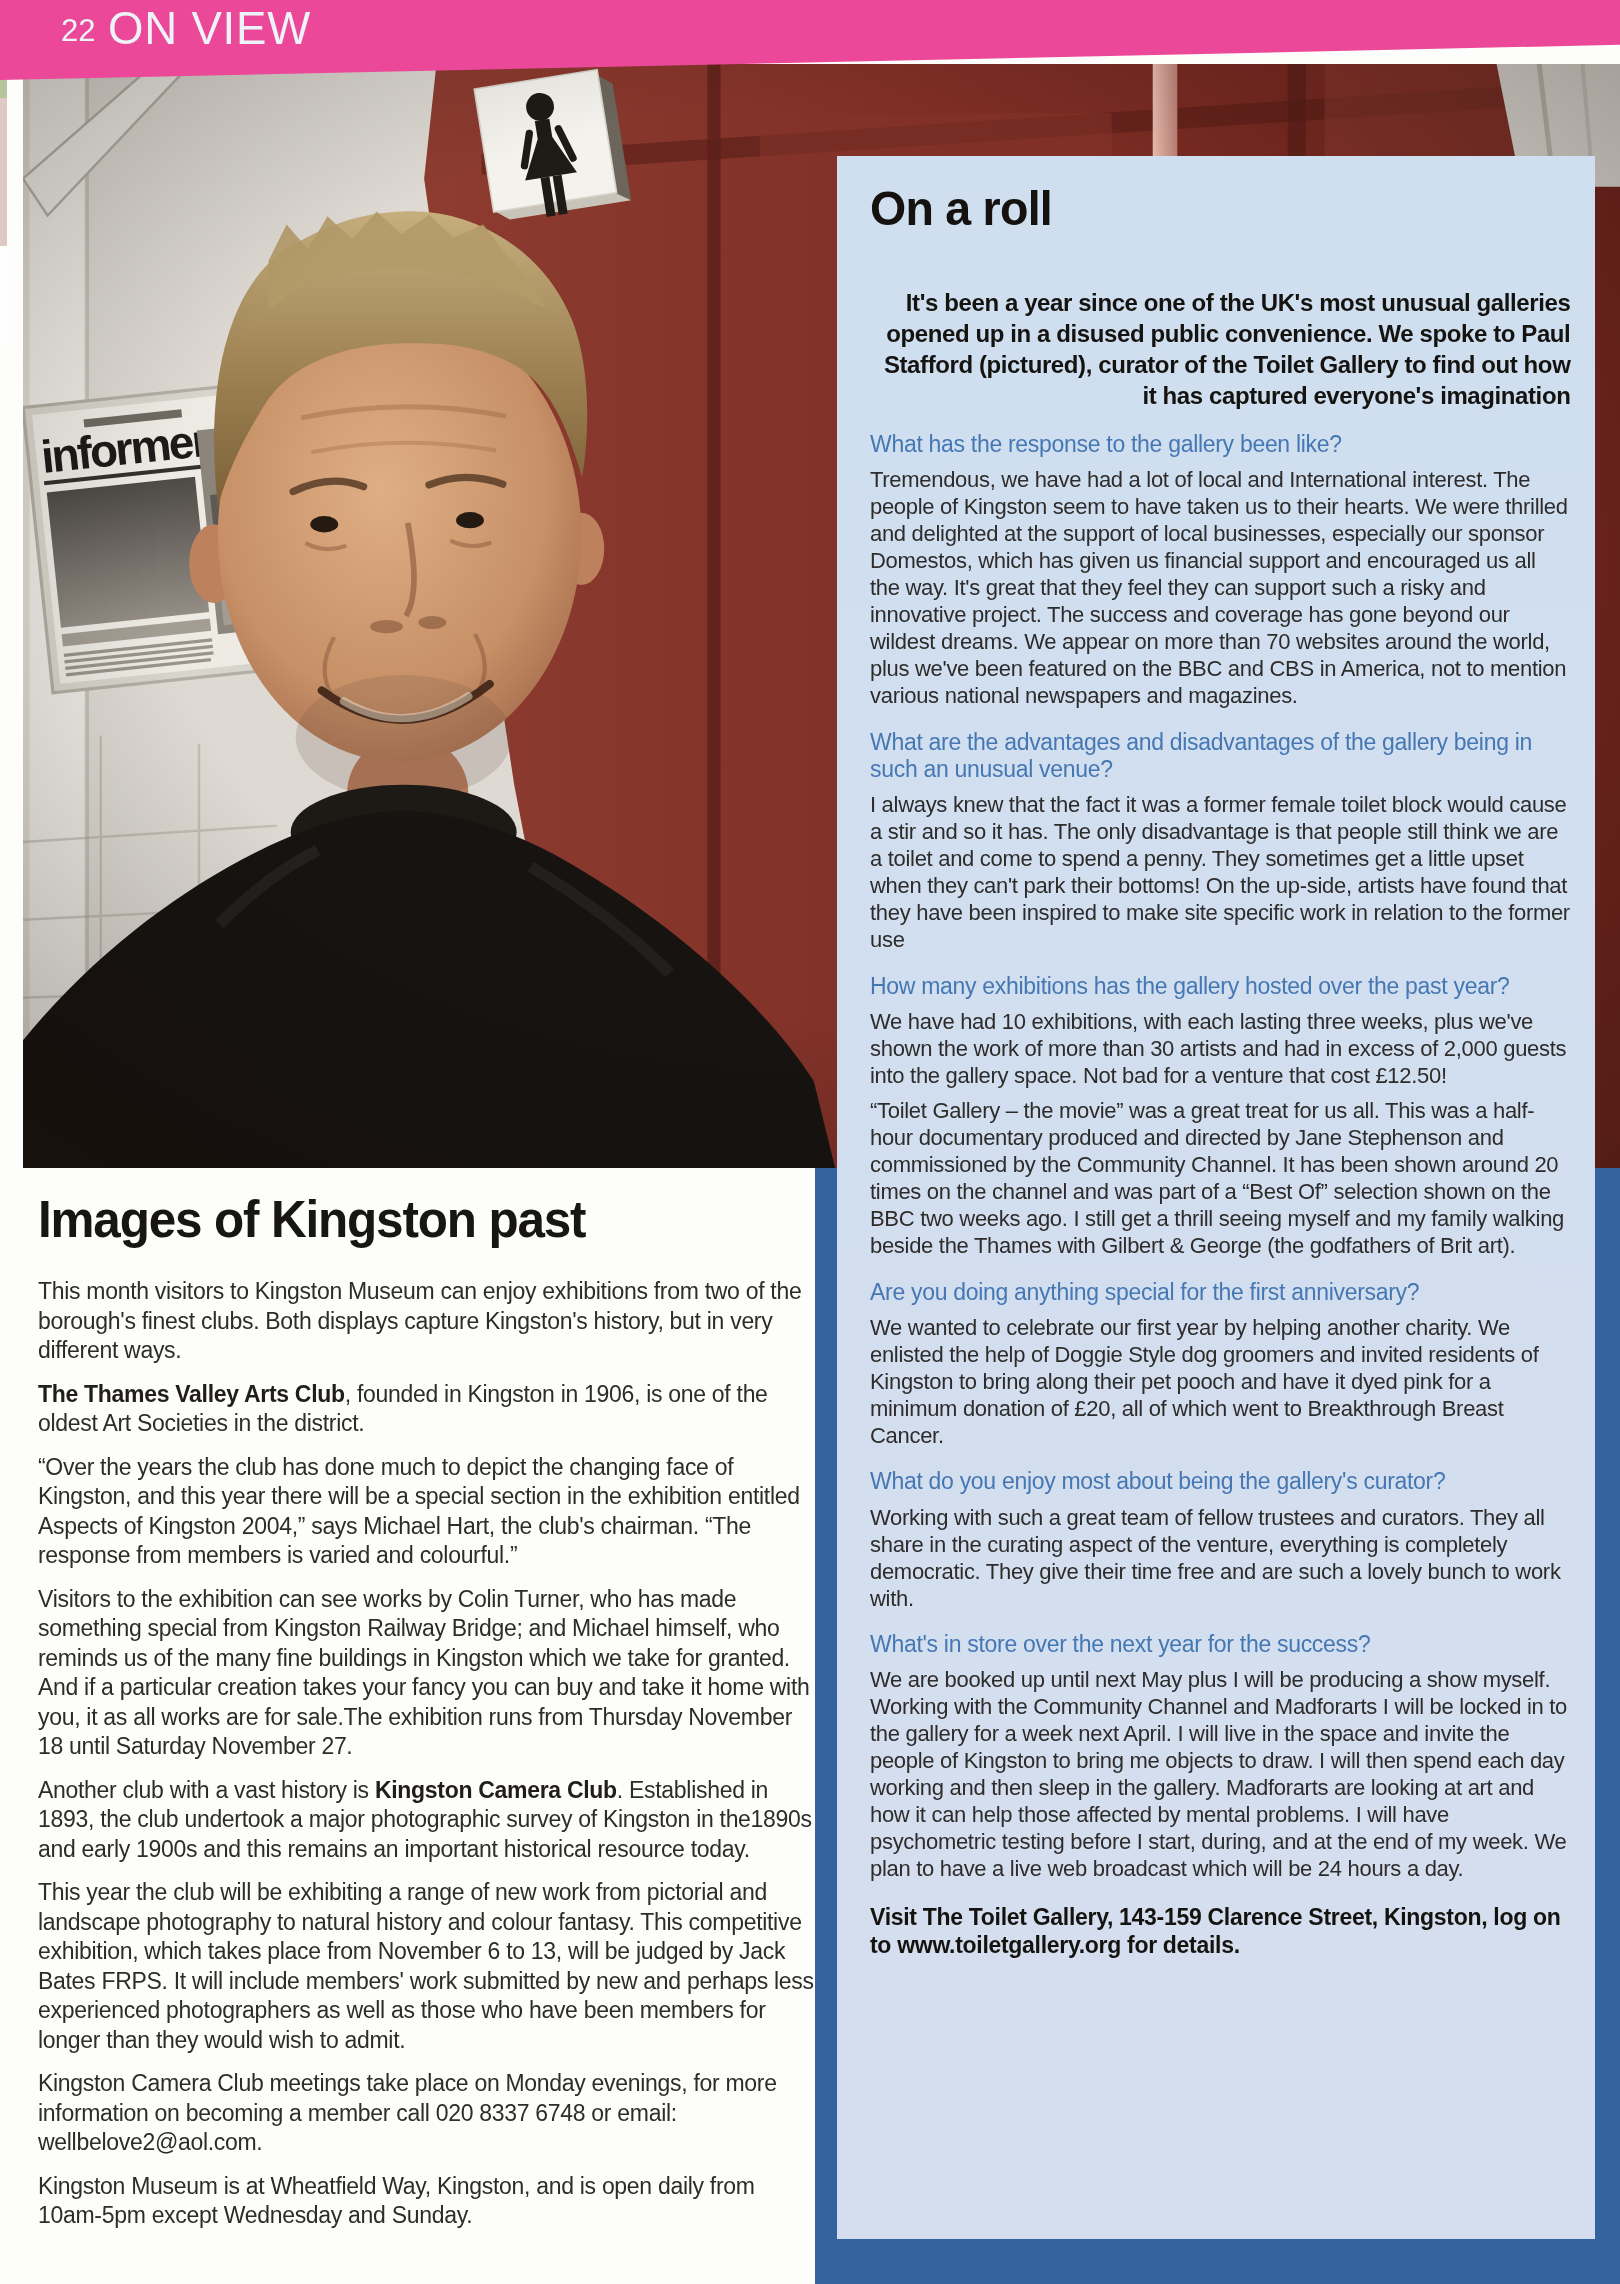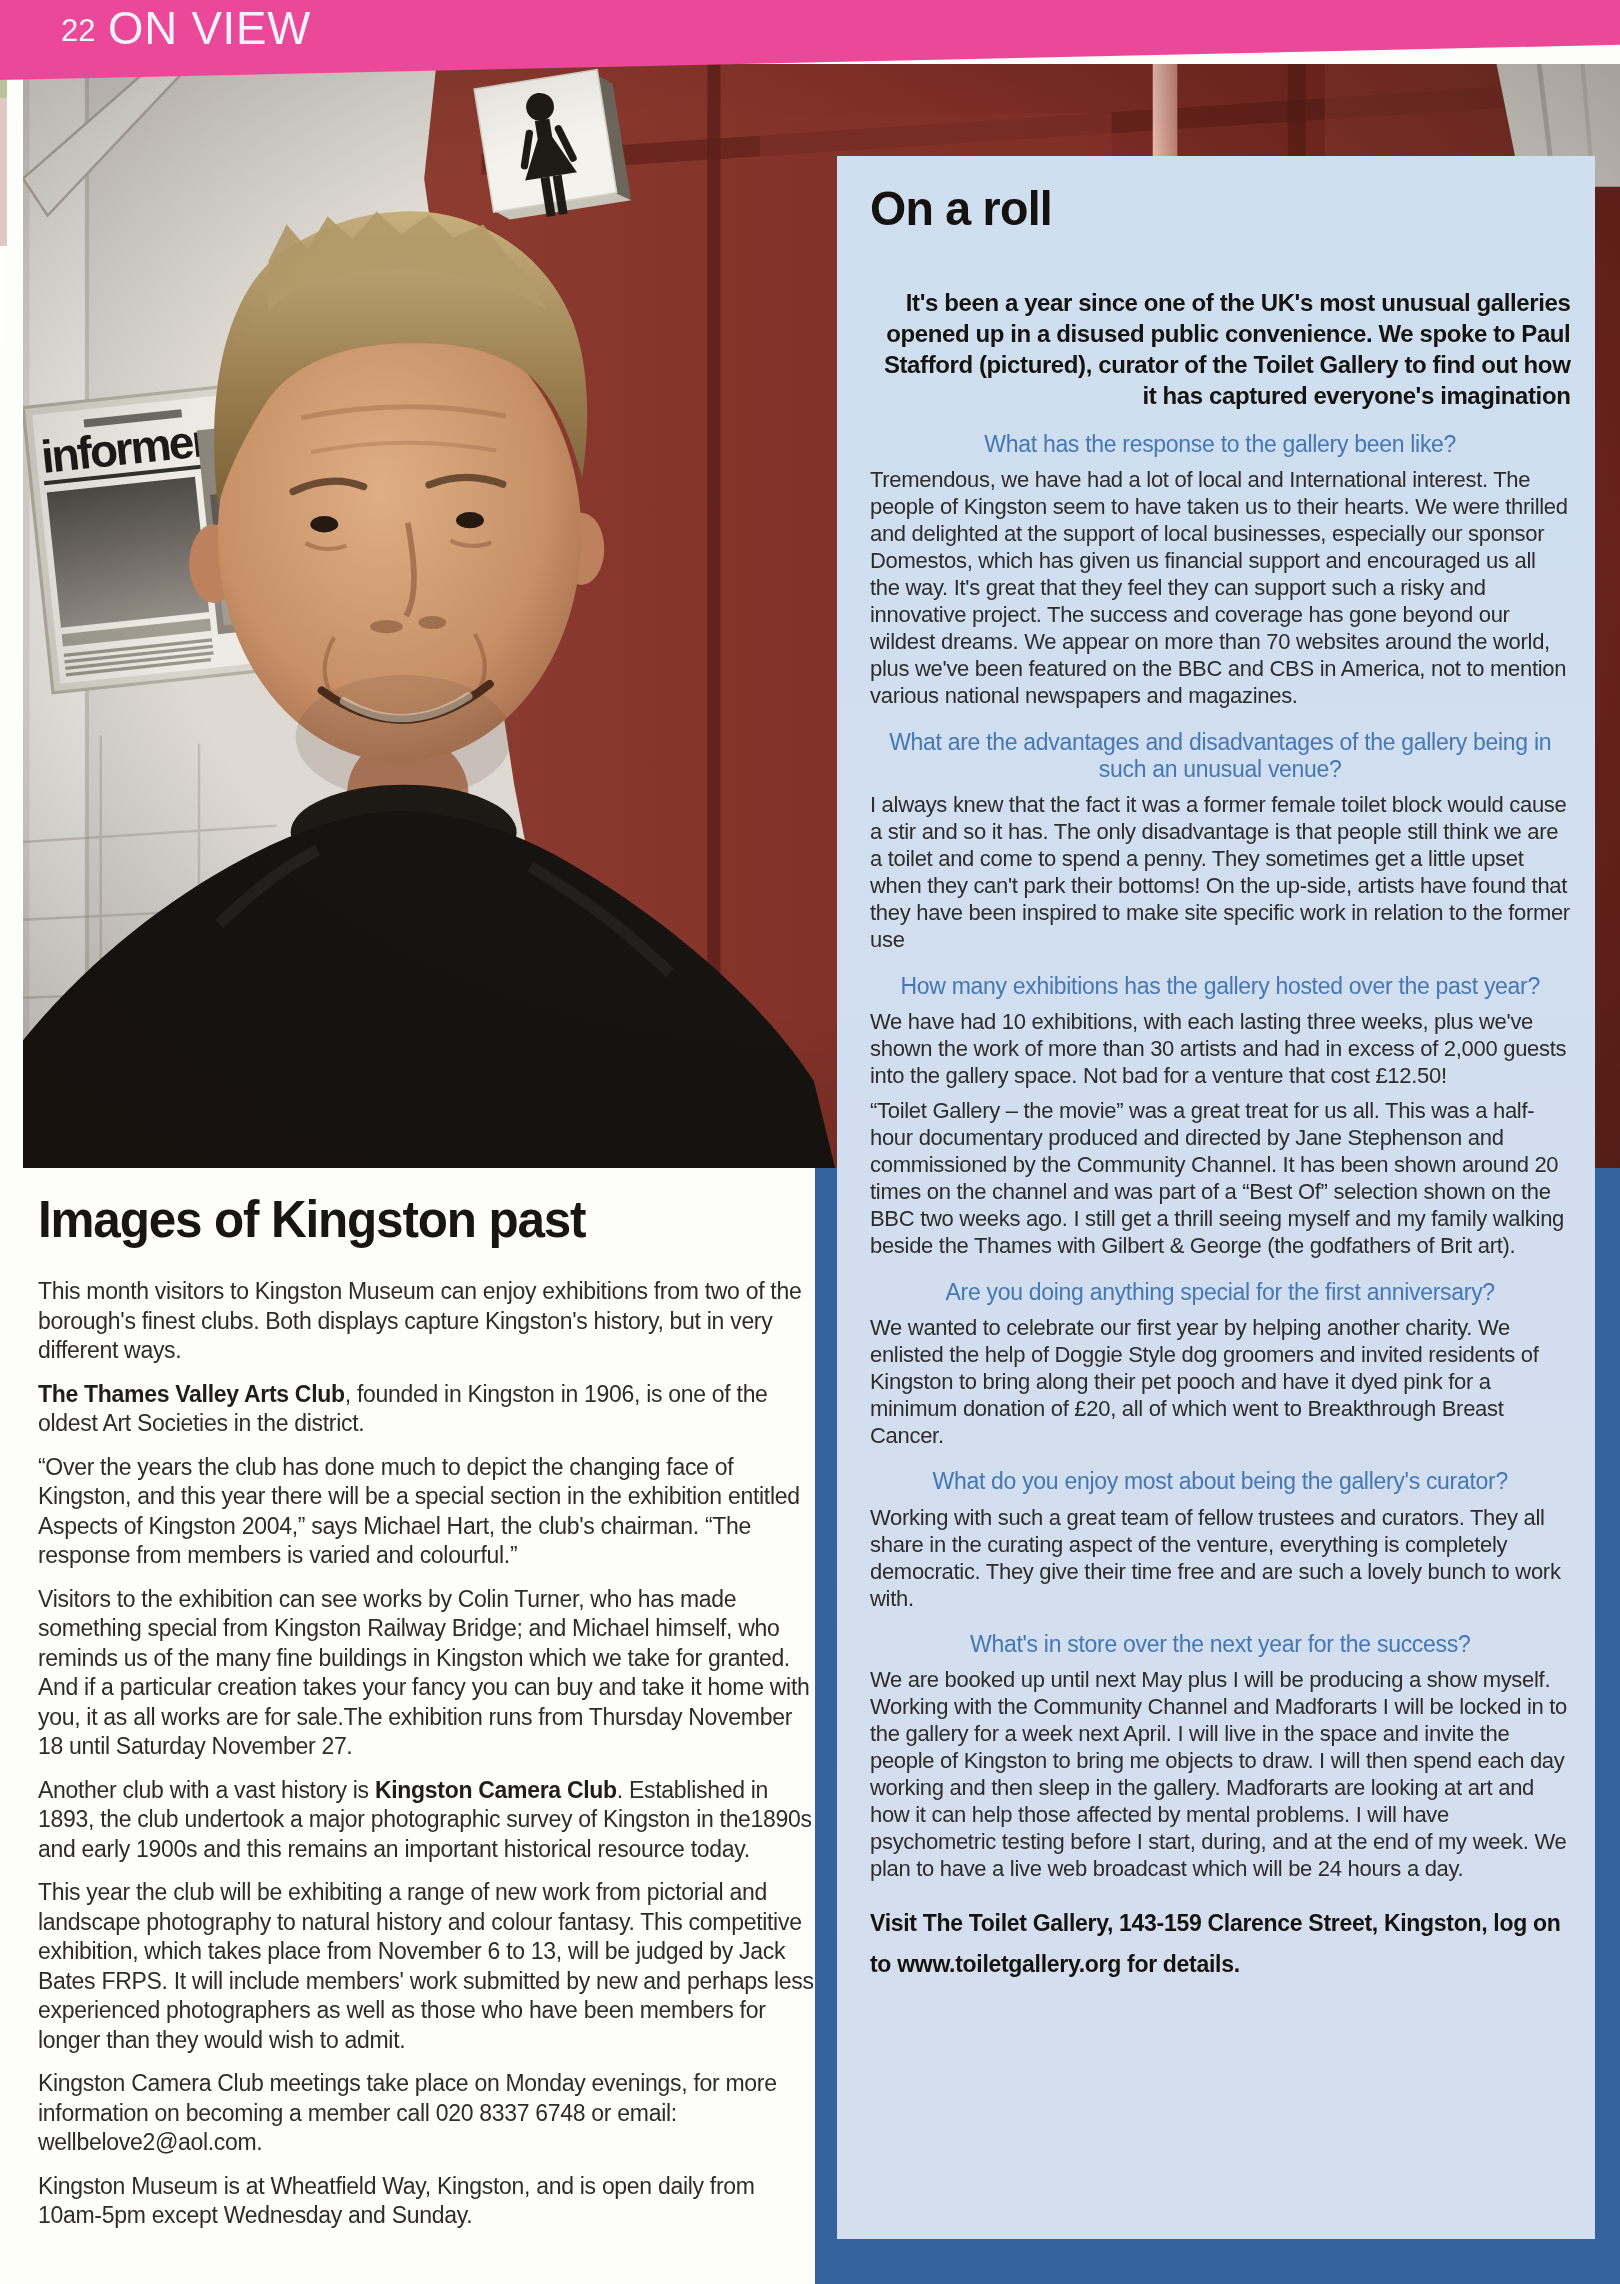--- a/index.html
+++ b/index.html
@@ -24,23 +24,23 @@
   .article h1{margin:0 0 28px 0;font-size:52px;font-weight:bold;color:#181614;letter-spacing:-1.2px;
     transform:scaleX(.95);transform-origin:left top;white-space:nowrap;}
   .bp{margin:0 0 14px 0;font-size:23px;line-height:29.5px;color:#2e2c2a;letter-spacing:-0.3px;}
   .bp b{color:#201d1a;}
   
   .panel{position:absolute;left:837px;top:156px;width:758px;height:2083px;z-index:4;
     background:linear-gradient(#cfdff0,#d5deee);box-sizing:border-box;padding:19.6px 24.6px 0 33px;overflow:hidden;}
   .panel h2{margin:4.9px 0 0 0;font-size:49px;font-weight:bold;color:#14110e;letter-spacing:-0.8px;
     transform:scaleX(.95);transform-origin:left top;white-space:nowrap;}
   .intro{margin:51px 0 0 0;font-weight:bold;font-size:24px;line-height:31px;color:#15130f;letter-spacing:-0.4px;text-align:right;}
-  .q{margin:19.6px 0 0 0;font-size:23px;line-height:27px;color:#4577b3;letter-spacing:-0.3px;text-align:center;}
+  .q{margin:19.6px 0 0 0;font-size:23px;line-height:27px;color:#4577b3;letter-spacing:-0.3px;}
   .a{margin:8.2px 0 0 0;font-size:22px;line-height:27px;color:#2e2c2a;letter-spacing:-0.3px;}
-  .pfoot{margin:21px 0 0 0;font-weight:bold;font-size:23px;line-height:41px;color:#15130f;letter-spacing:-0.3px;}
+  .pfoot{margin:21px 0 0 0;font-weight:bold;font-size:23px;line-height:28px;color:#15130f;letter-spacing:-0.3px;}
 </style>
 </head>
 <body>
 
 <div class="page">
 
   <div class="edge-artifact"></div>
 
   <div class="panel-back"></div>
 

